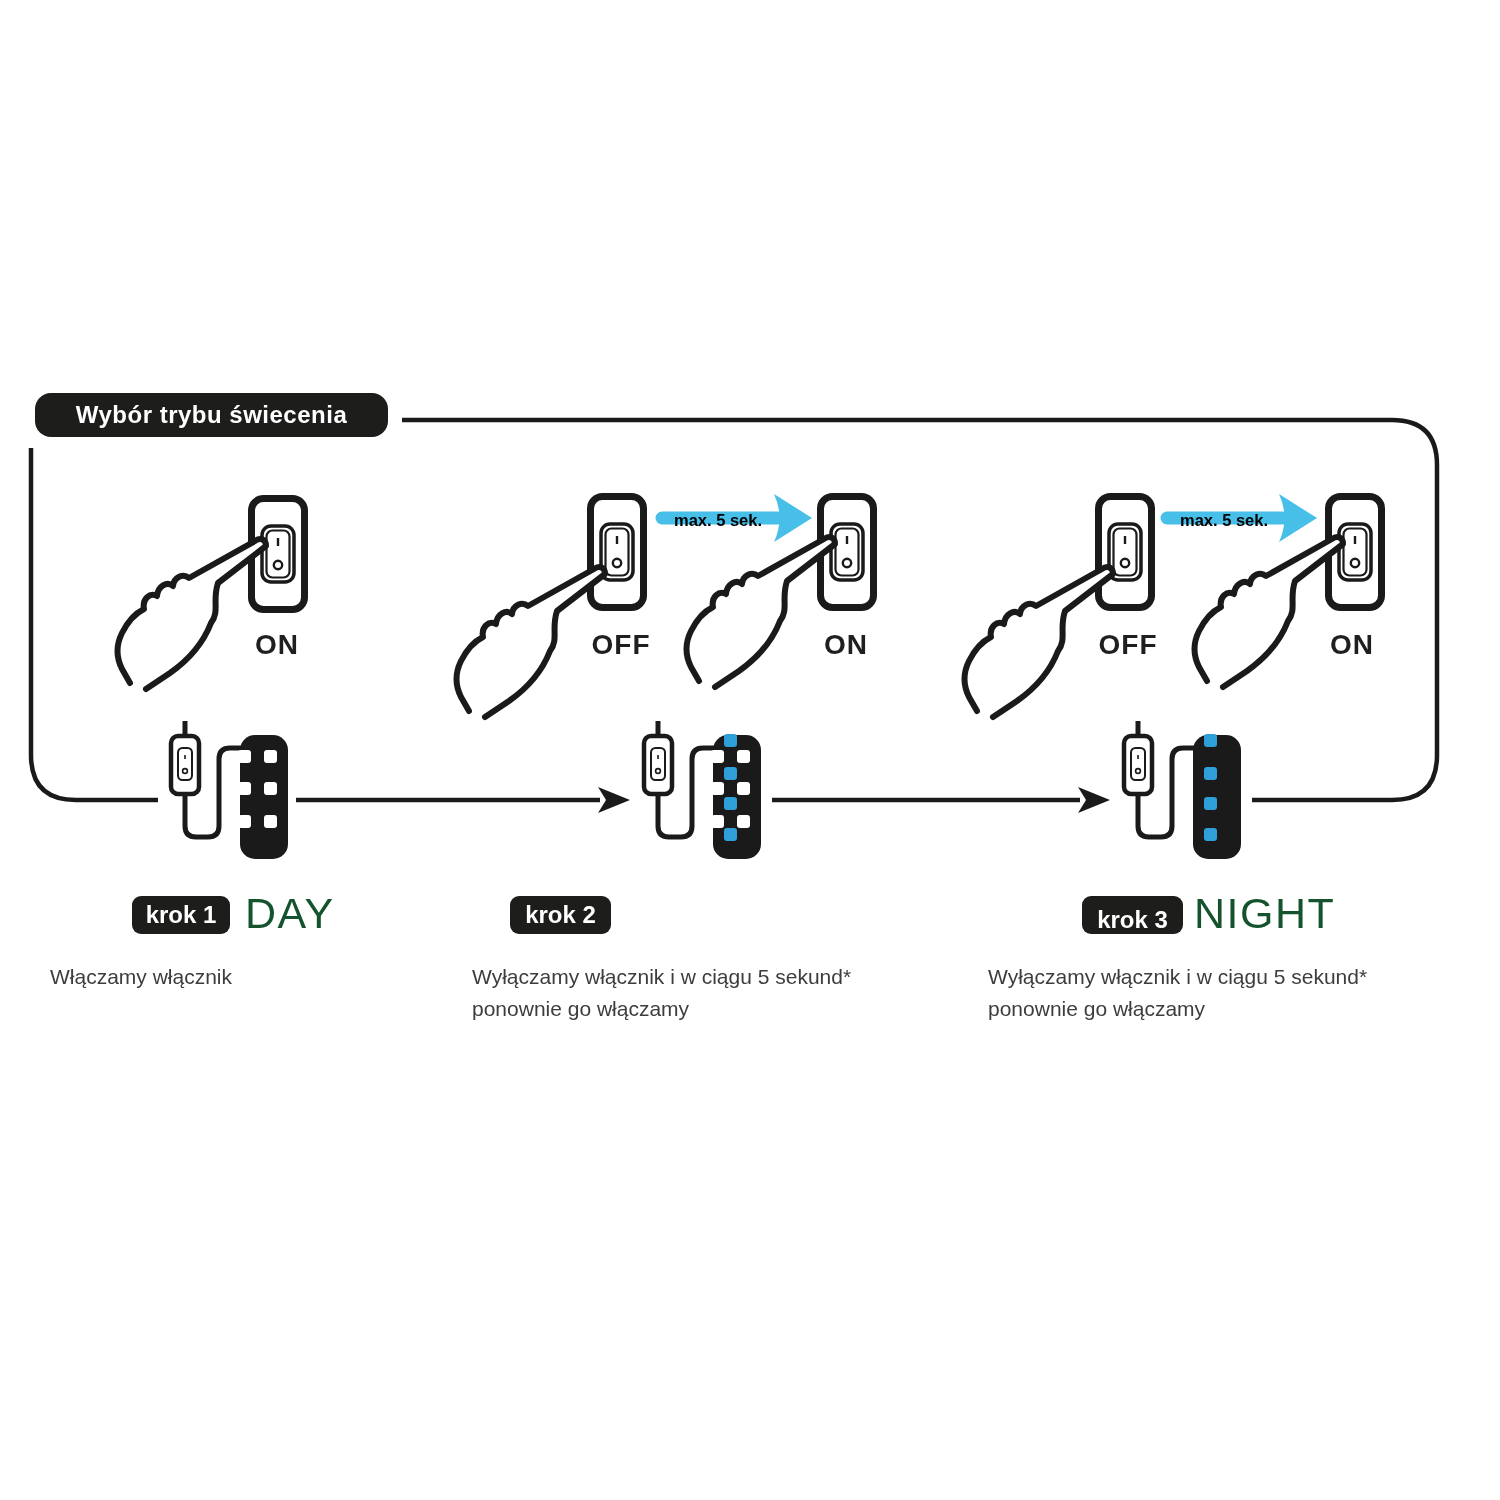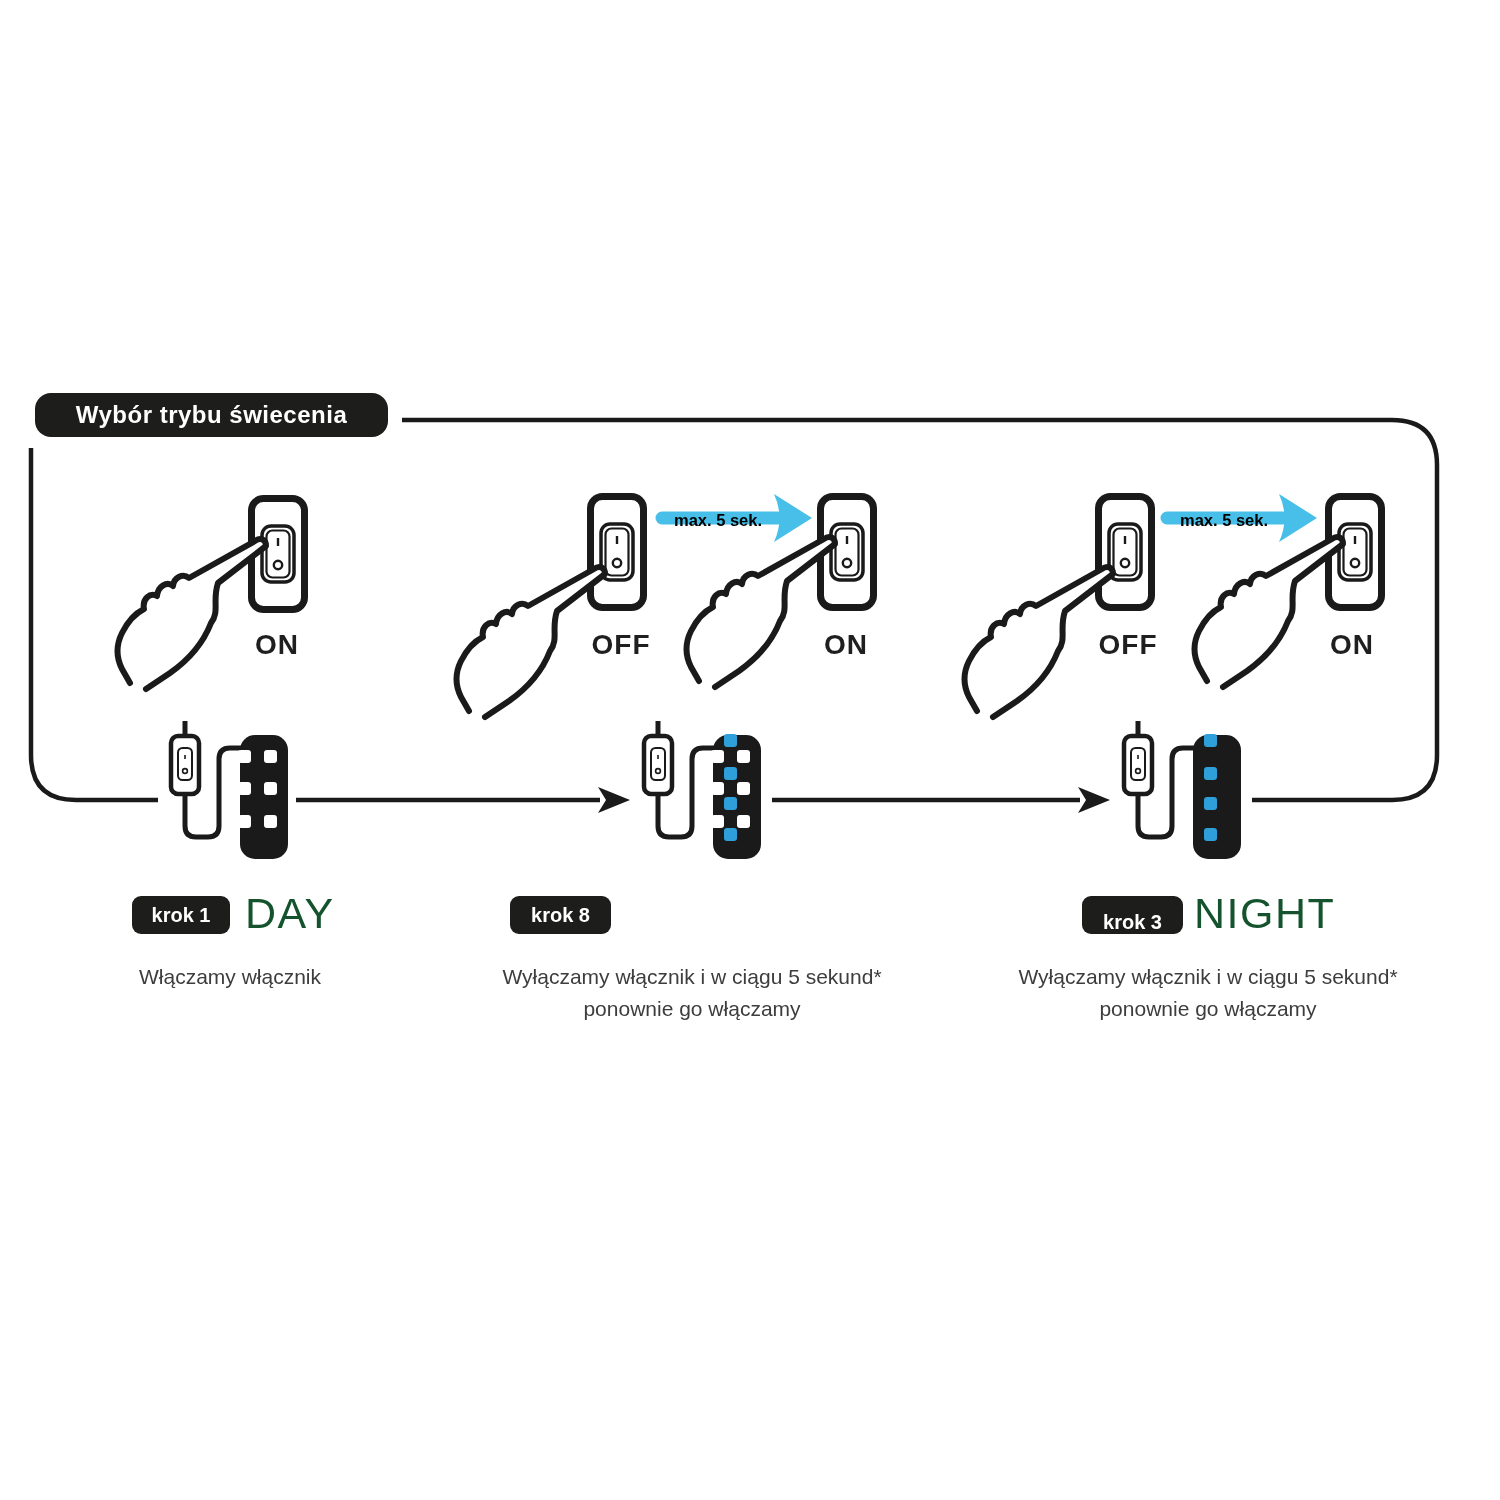--- a/index.html
+++ b/index.html
@@ -13,28 +13,28 @@
   .txt{position:absolute;z-index:2;color:var(--ink);}
   .title-box{left:35px;top:393px;width:353px;height:44px;background:var(--badge);
     color:#fff;display:flex;align-items:center;justify-content:center;
     font-size:24px;font-weight:bold;letter-spacing:.5px;border-radius:16px;}
   .sw-label{top:629px;transform:translateX(-50%);font-size:28px;font-weight:bold;
     letter-spacing:1px;color:#1f1f1f;white-space:nowrap;}
   .arrow-label{top:475px;transform:translateX(-50%);font-size:16.5px;font-weight:bold;
     color:#000000;white-space:nowrap;margin-top:36px;}
   .badge{position:absolute;z-index:2;top:896px;height:38px;background:var(--badge);
     color:#fff;border-radius:9px;display:flex;align-items:center;justify-content:center;
-    font-size:20px;font-weight:bold;}
+    font-size:24px;font-weight:bold;}
   .badge-1{left:132px;width:98px;}
   .badge-2{left:510px;width:101px;}
   .badge-3{left:1082px;width:101px;align-items:flex-end;}
   .mode{top:889px;font-size:43px;font-weight:300;letter-spacing:1.5px;color:#14532d;
     white-space:nowrap;}
   .mode-1{left:245px;} .mode-2{left:624px;} .mode-3{left:1194px;}
-  .desc{top:961px;font-size:21px;line-height:32px;color:#3d3d3d;text-align:center;}
+  .desc{top:961px;font-size:21px;line-height:32px;color:#3d3d3d;}
   .desc span{display:block;}
   .desc-1{left:50px;width:360px;}
   .desc-2{left:472px;width:440px;}
   .desc-3{left:988px;width:440px;}
   .footnote{left:30px;top:1064px;width:1150px;font-size:21.5px;color:#2e2e2e;}
 </style>
 </head>
 <body>
 
 <div class="canvas">
@@ -133,21 +133,21 @@
   <div class="txt sw-label" style="left:1128px">OFF</div>
   <div class="txt sw-label" style="left:1352px">ON</div>
 
   <div class="txt arrow-label" style="left:718px">max. 5 sek.</div>
   <div class="txt arrow-label" style="left:1224px">max. 5 sek.</div>
 
   <div class="badge badge-1">
     <span>krok 1</span>
     </div>
   <div class="badge badge-2">
-    <span>krok 8</span>
+    <span>krok 2</span>
     </div>
   <div class="badge badge-3">
     <span>krok 3</span>
     </div>
 
   <div class="txt mode mode-1">DAY</div>
   <div class="txt mode mode-3">NIGHT</div>
 
   <div class="txt desc desc-1">
     <span>Włączamy włącznik</span>

